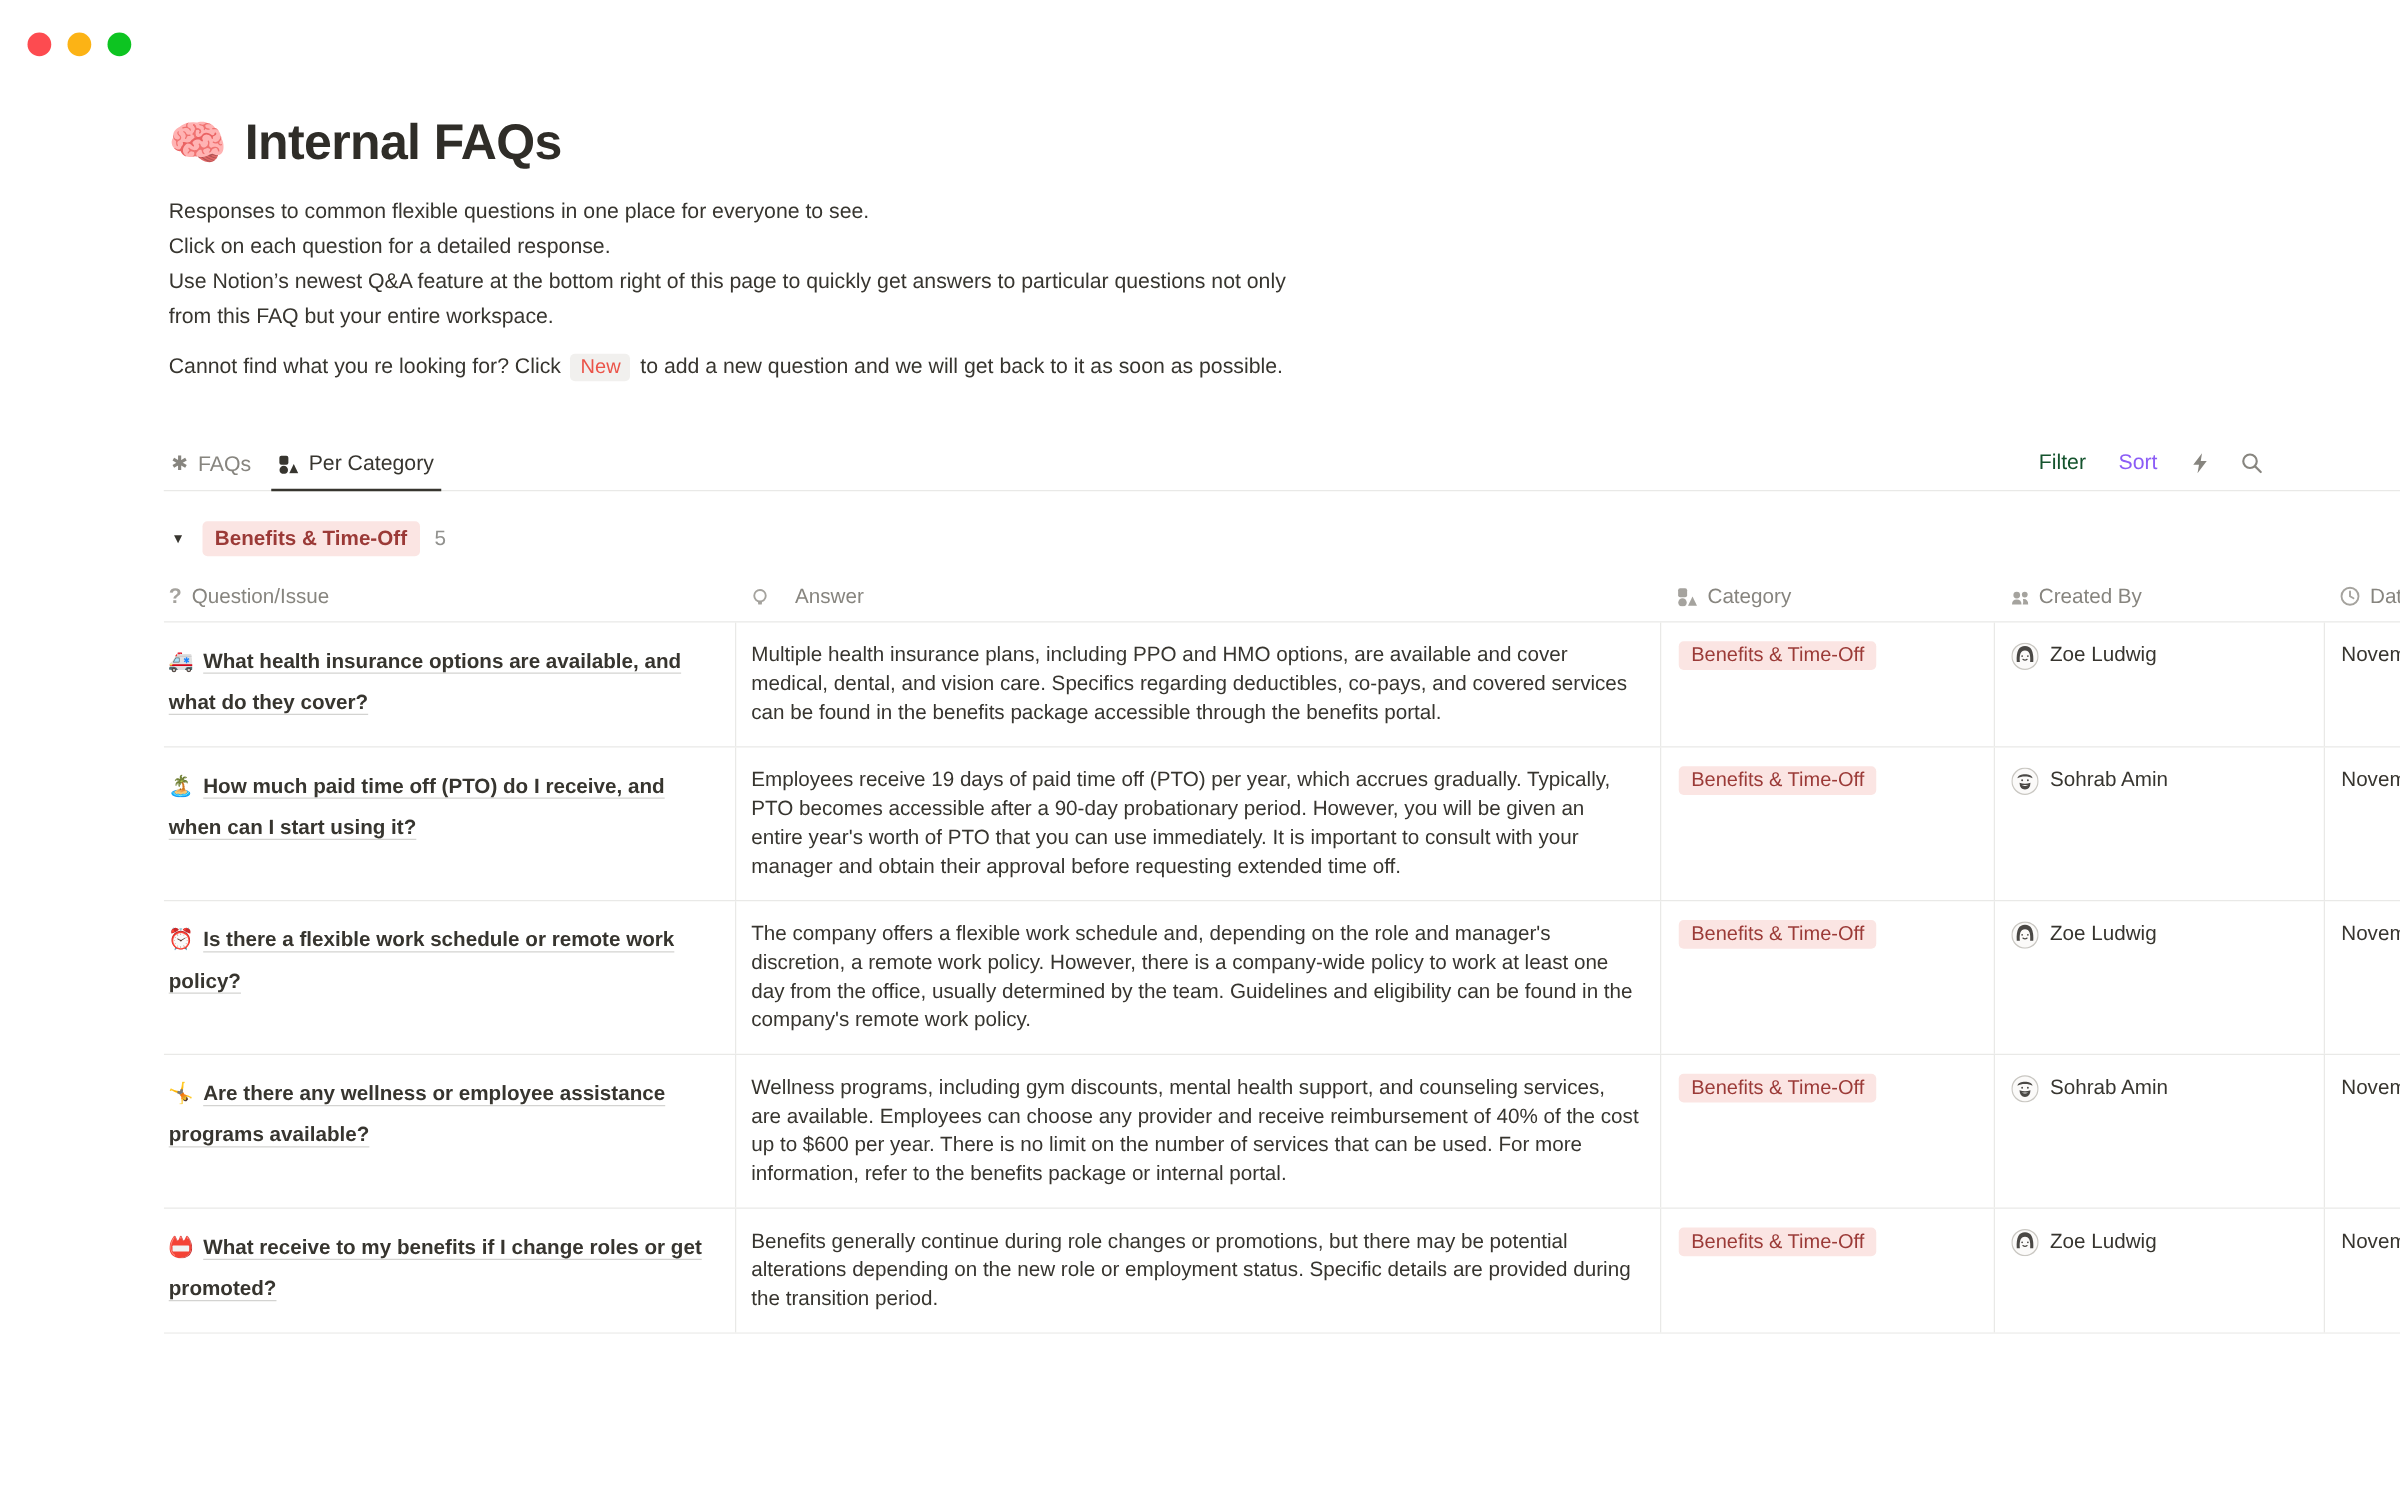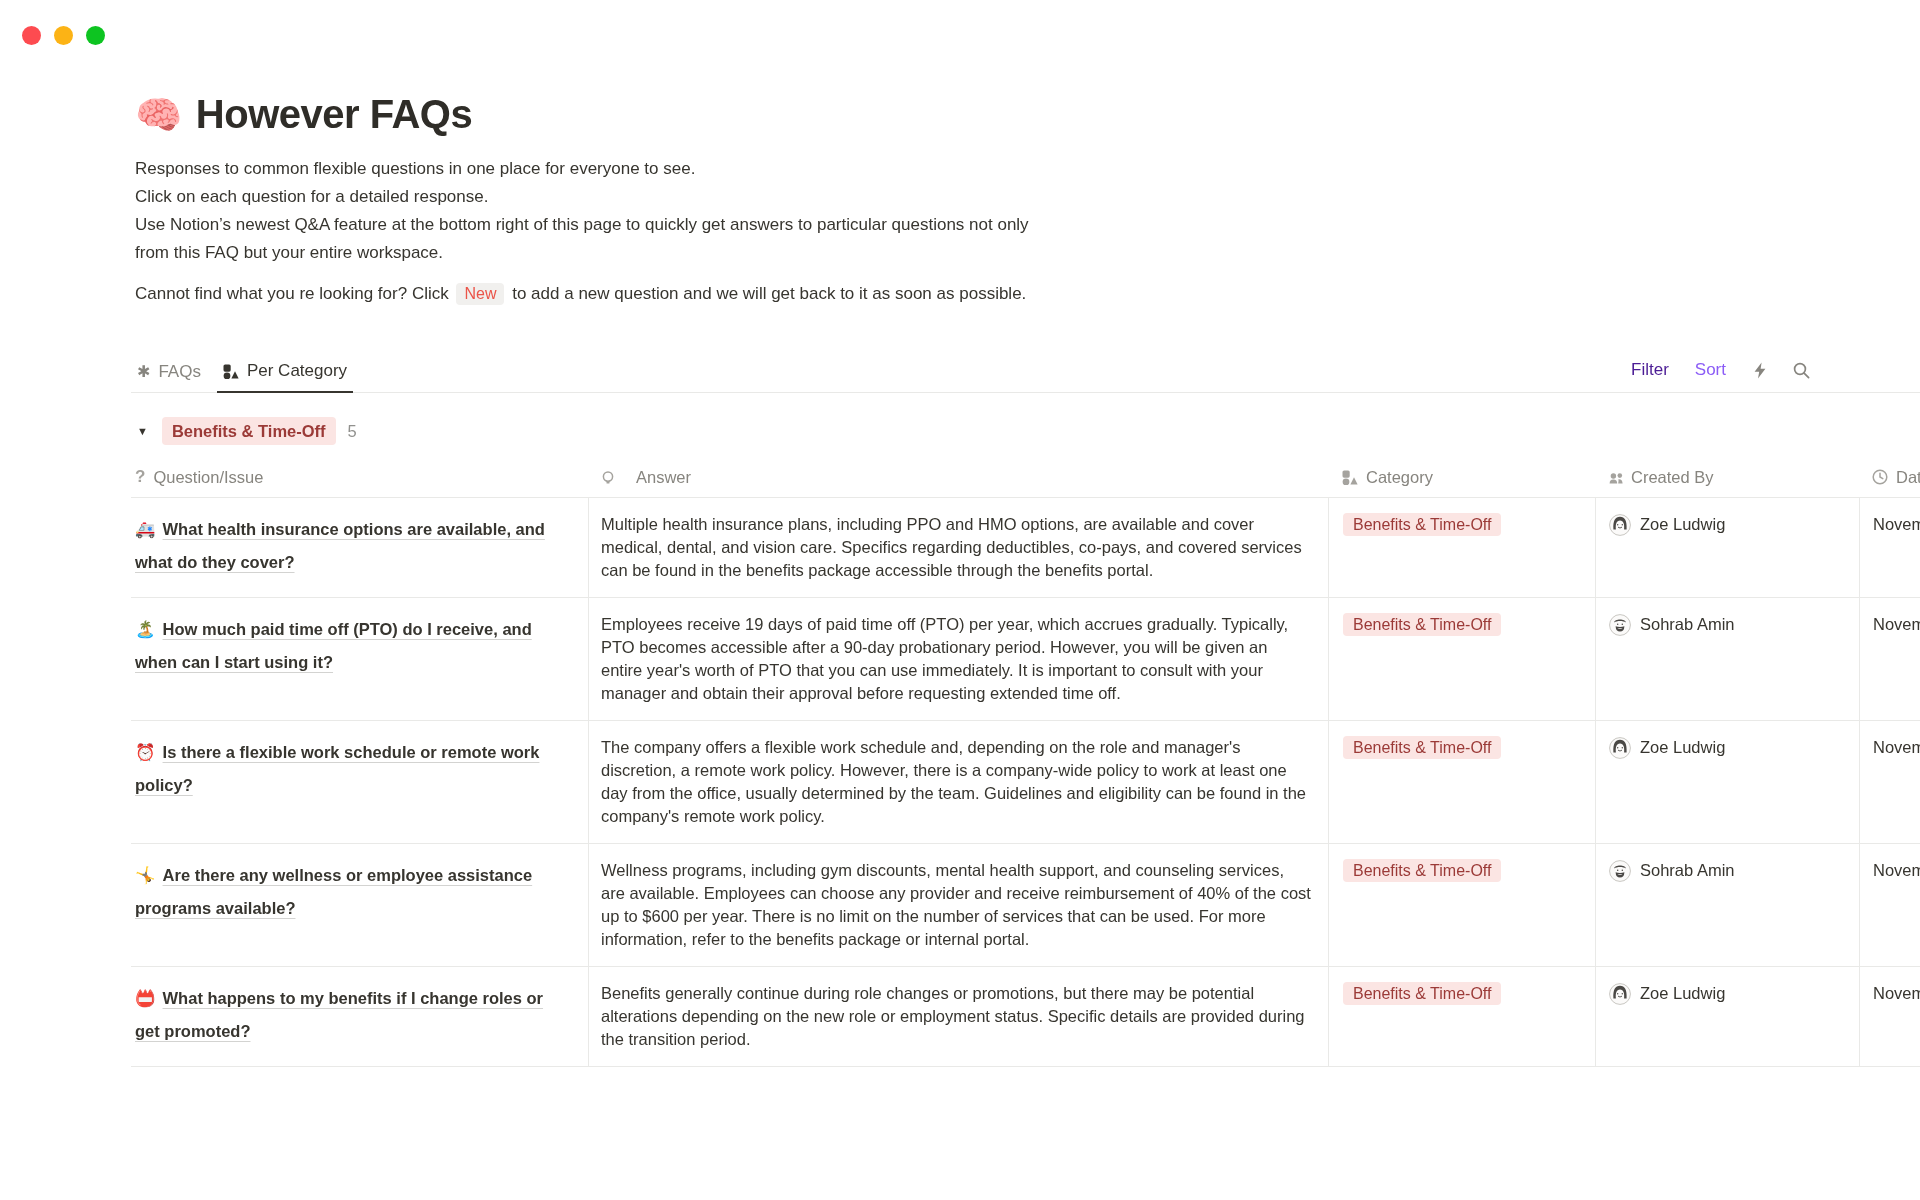--- a/index.html
+++ b/index.html
@@ -35,21 +35,21 @@
     border-bottom: 1px solid #e9e9e7;
   }
   .tabs { display: flex; gap: 10px; }
   .tab {
     display: flex; align-items: center; gap: 8px;
     font-size: 17px; padding: 6px 6px 10px 6px; color: #87857f; cursor: pointer;
   }
   .tab.active { color: #37352f; font-weight: 500; border-bottom: 2px solid #37352f; margin-bottom: -1px; text-align: center; }
   .tab .glyph { font-size: 16px; line-height: 1; }
   .toolbar { display: flex; align-items: center; gap: 26px; padding-bottom: 12px; }
-  .tool-label { font-size: 17px; color: #4c1d95; cursor: pointer; }
+  .tool-label { font-size: 17px; color: #14532d; cursor: pointer; }
   .tool-label.sort { color: #8b5cf6; }
   .icon-btn { display: flex; align-items: center; cursor: pointer; }
 
   
   .group-head { margin: 24px 0 0 135px; display: flex; align-items: center; gap: 12px; }
   .toggle { font-size: 11px; color: #37352f; cursor: pointer; padding: 2px; }
   .cat-badge {
     background: #fbe5e3; color: #9b3a37; font-size: 16.5px; font-weight: 600;
     padding: 3px 10px; border-radius: 4px; line-height: 22px; text-align: center;
   }
@@ -144,21 +144,21 @@
 
 <div class="traffic">
   <div class="dot red"></div>
   <div class="dot yellow"></div>
   <div class="dot green"></div>
 </div>
 
 <div class="page-head">
   <div class="page-title">
     <span class="emoji">🧠</span>
-    <span>However FAQs</span>
+    <span>Internal FAQs</span>
   </div>
 </div>
 <div class="desc">
   <div>Responses to common flexible questions in one place for everyone to see.</div>
   <div>Click on each question for a detailed response.</div>
   <div>Use Notion’s newest Q&amp;A feature at the bottom right of this page to quickly get answers to particular questions not only</div>
   <div>from this FAQ but your entire workspace.</div>
   <div>
     <span>Cannot find what you re looking for? Click</span>
     <span class="new-badge">New</span>
@@ -297,21 +297,21 @@
       <svg class="avatar" width="22" height="22" viewBox="0 0 22 22">
           <use href="#av-sohrab"></use>
         </svg>
       <span>Sohrab Amin</span>
     </div>
     <div class="cell dcell">November</div>
   </div>
 
   <div class="trow">
     <div class="cell qcell">
-      <span class="q-emoji">📛</span><span class="q-text">What happens to my benefits if I change roles or get promoted?</span>
+      <span class="q-emoji">📛</span><span class="q-text">What receive to my benefits if I change roles or get promoted?</span>
     </div>
     <div class="cell acell">Benefits generally continue during role changes or promotions, but there may be potential alterations depending on the new role or employment status. Specific details are provided during the transition period.</div>
     <div class="cell ccell">
       <span class="cat-badge">Benefits &amp; Time-Off</span>
     </div>
     <div class="cell pcell">
       <svg class="avatar" width="22" height="22" viewBox="0 0 22 22">
           <use href="#av-zoe"></use>
         </svg>
       <span>Zoe Ludwig</span>

